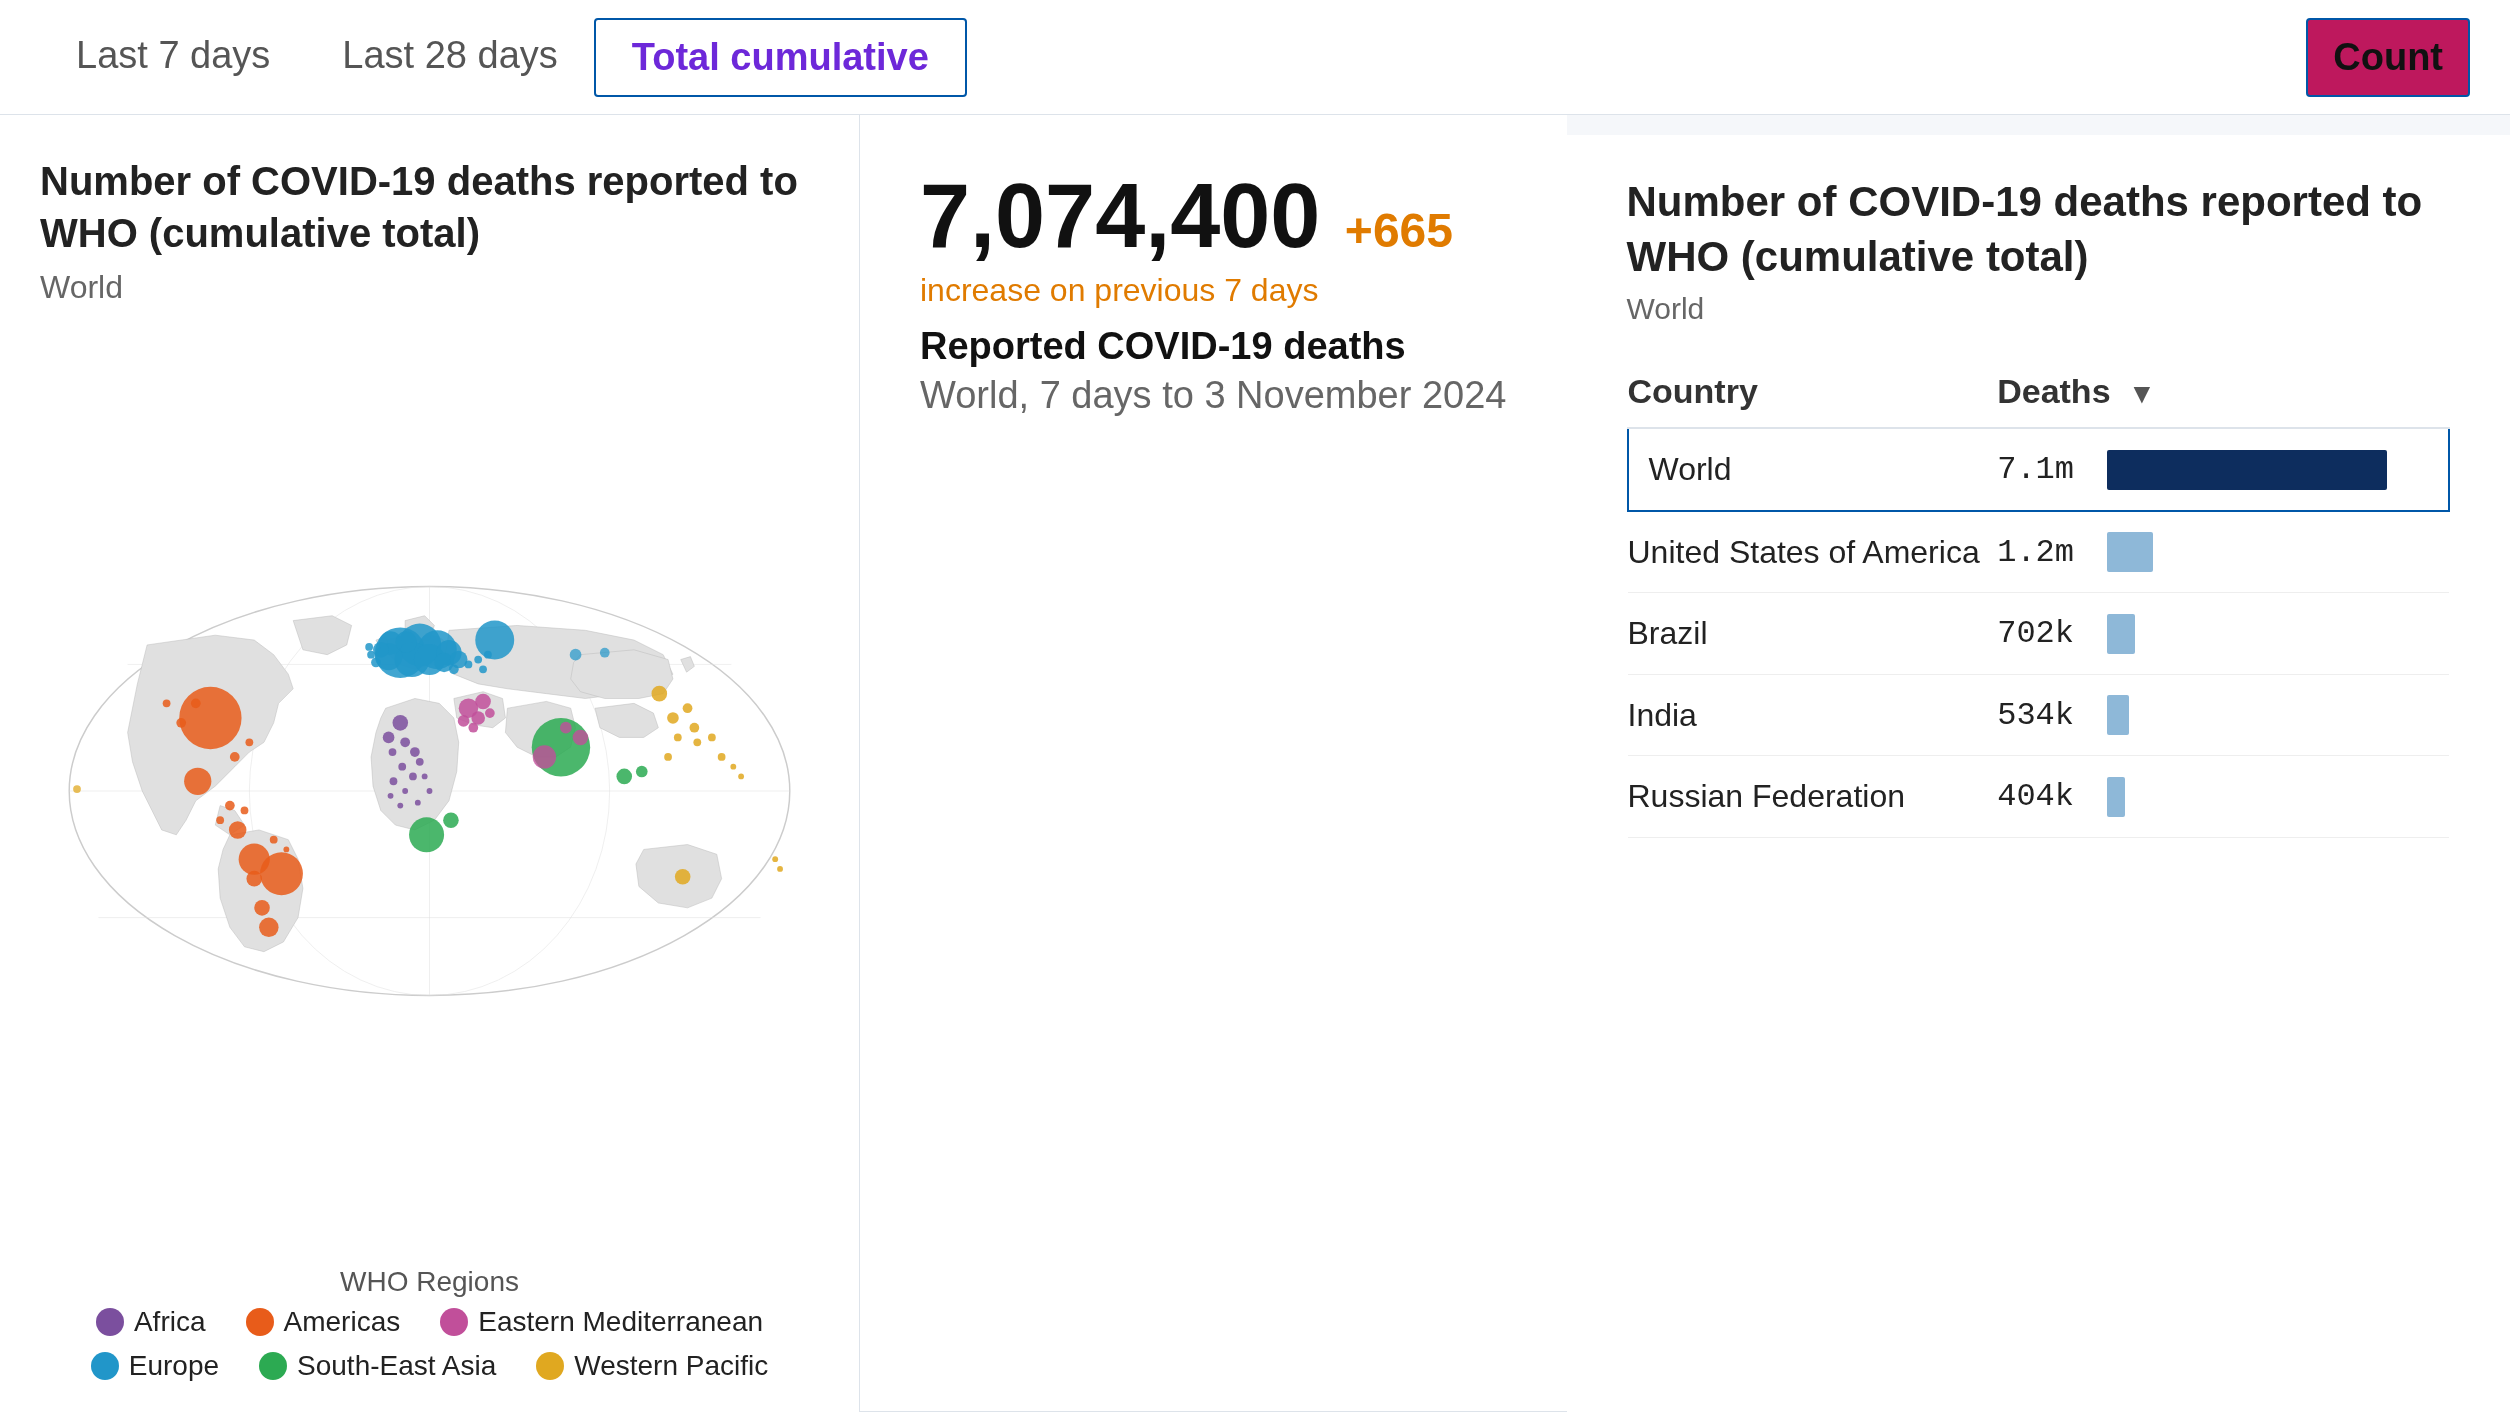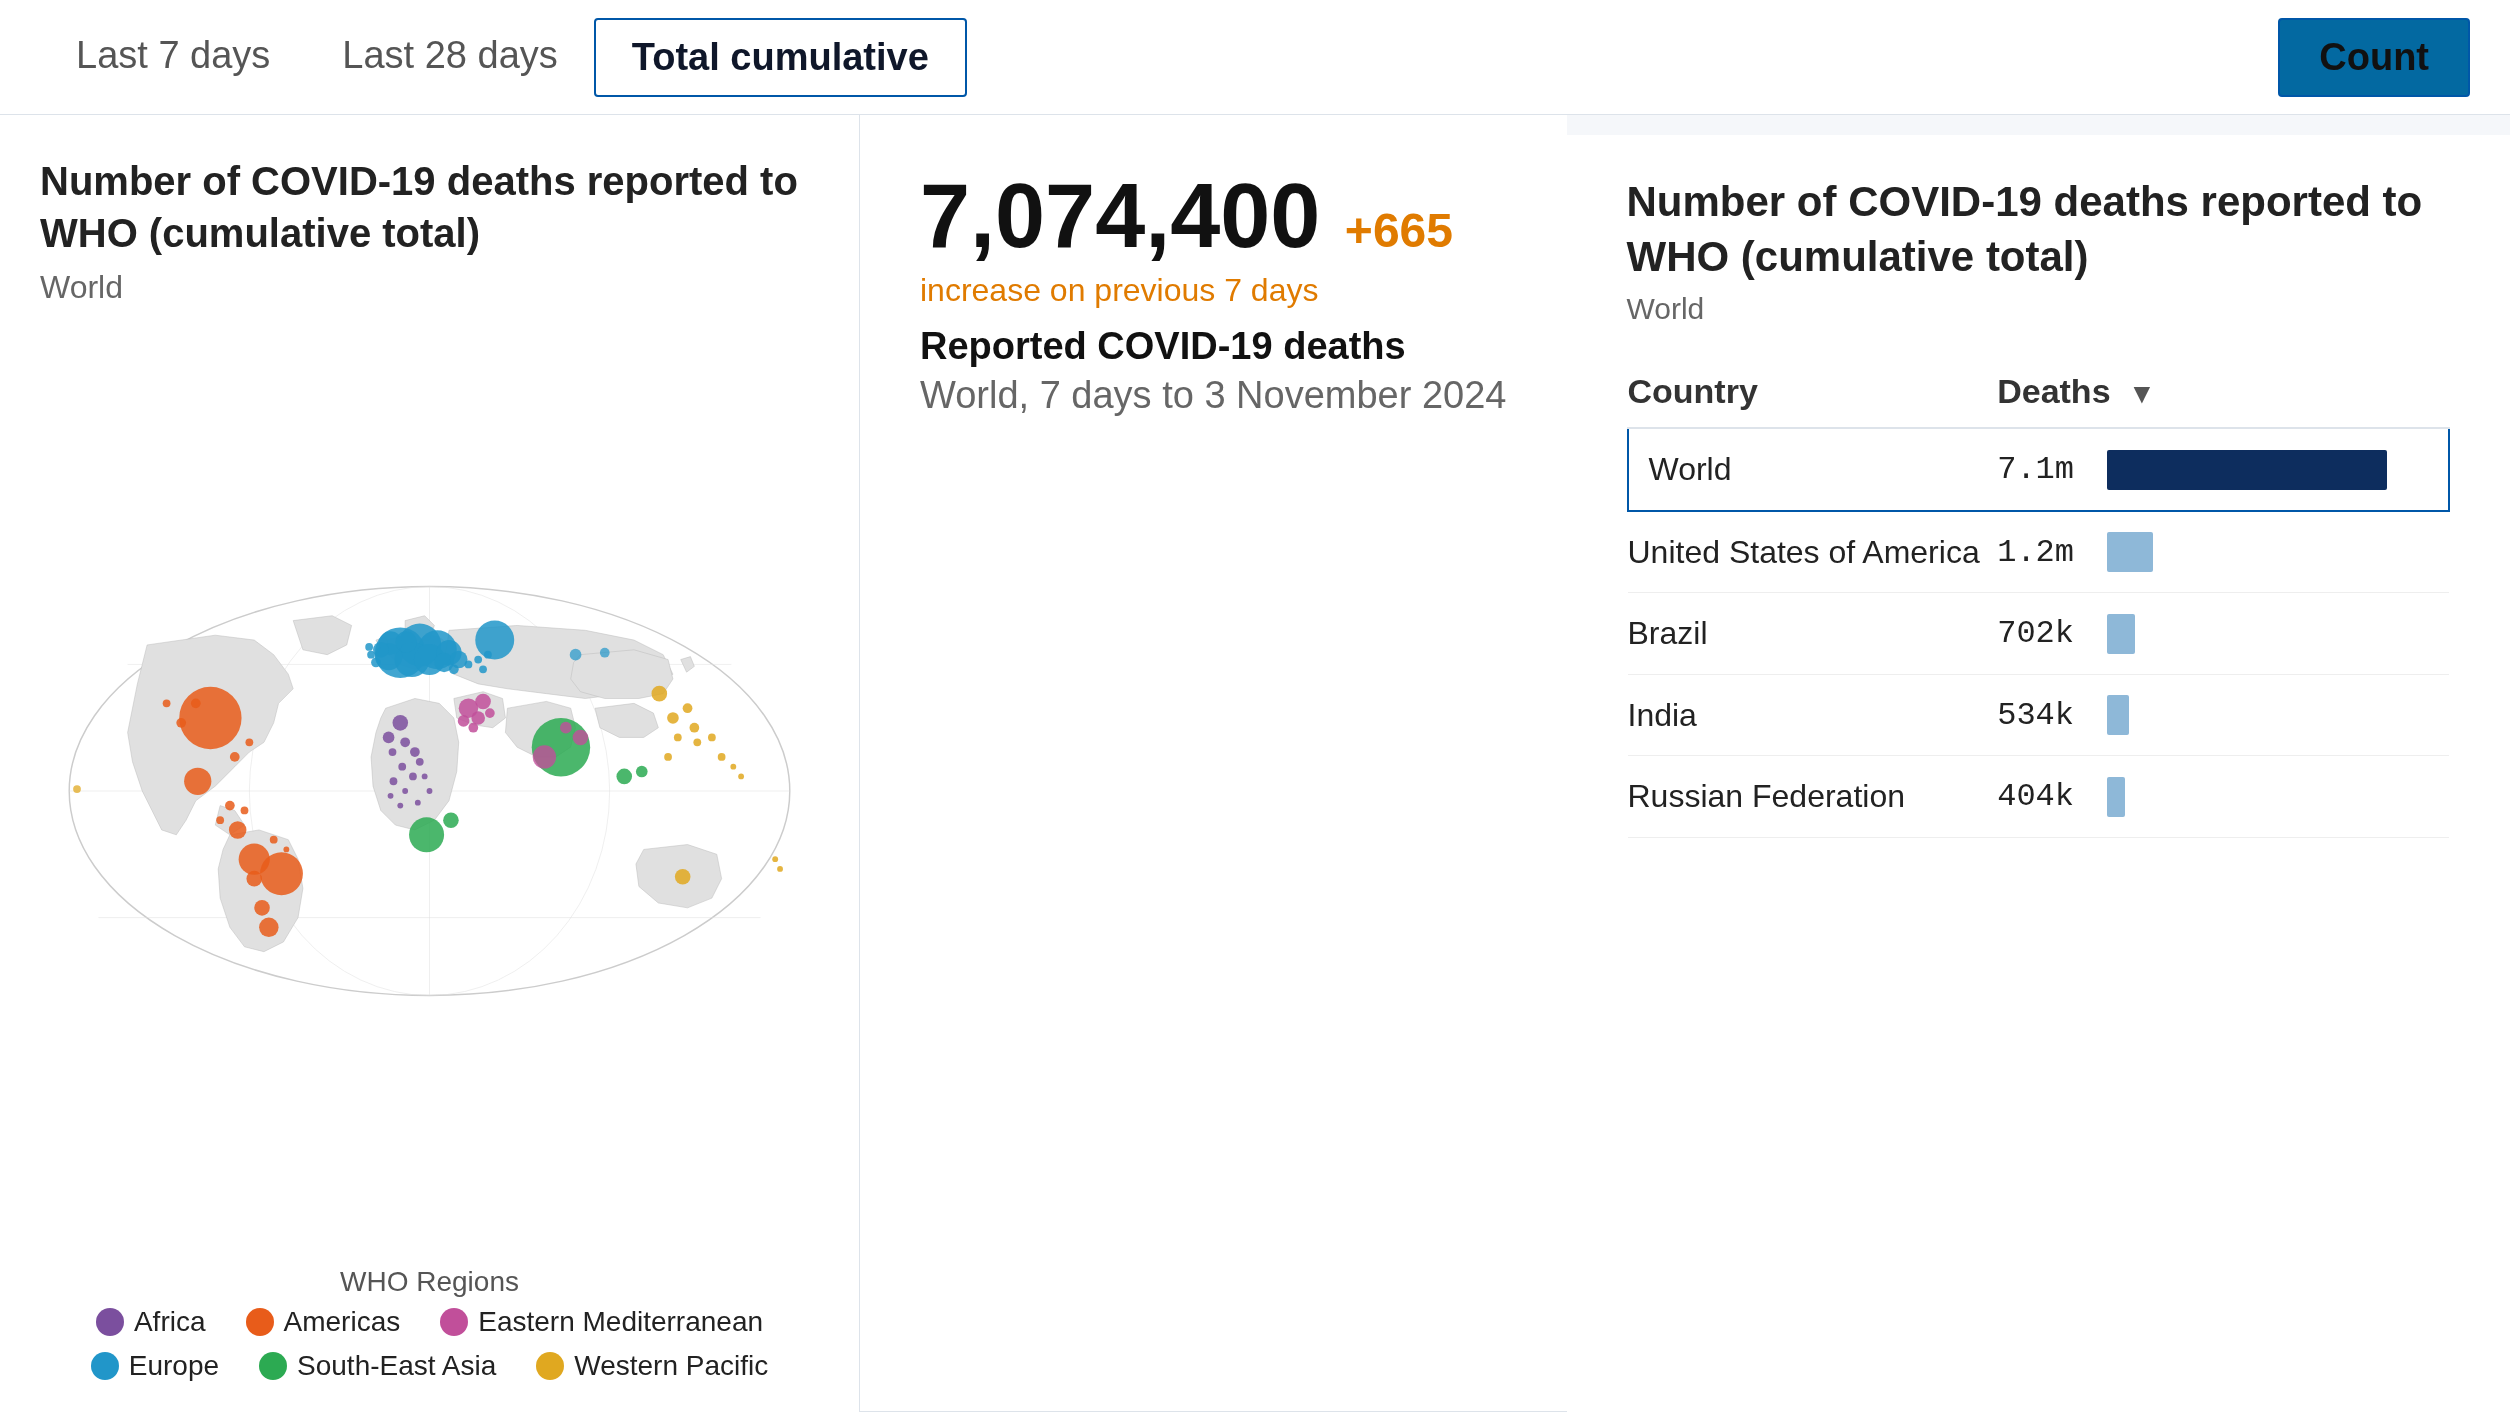--- a/index.html
+++ b/index.html
@@ -25,37 +25,37 @@
       color: #555;
       cursor: pointer;
       padding: 0 36px;
       height: 100%;
       display: flex;
       align-items: center;
       border-bottom: 4px solid transparent;
       white-space: nowrap;
     }
     .tab-item.active {
-      color: #0f172a;
+      color: #6d28d9;
       font-weight: bold;
       border: 2px solid #0057a8;
       border-radius: 4px;
       height: auto;
       padding: 16px 36px;
       margin: auto 0;
     }
     .tab-spacer { flex: 1; }
     .metric-btn {
       font-size: 38px;
-      padding: 16px 39px;
+      padding: 16px 25px;
       cursor: pointer;
       border: 2px solid #ccc;
       border-radius: 4px;
       margin-left: 16px;
-      background: #0369a1;
+      background: #be185d;
       color: #555;
     }
     .metric-btn.active {
       font-weight: bold;
       border-color: #0057a8;
       color: #111;
     }
     .metric-btn.inactive { color: #bbb; border-color: transparent; }
 
     

